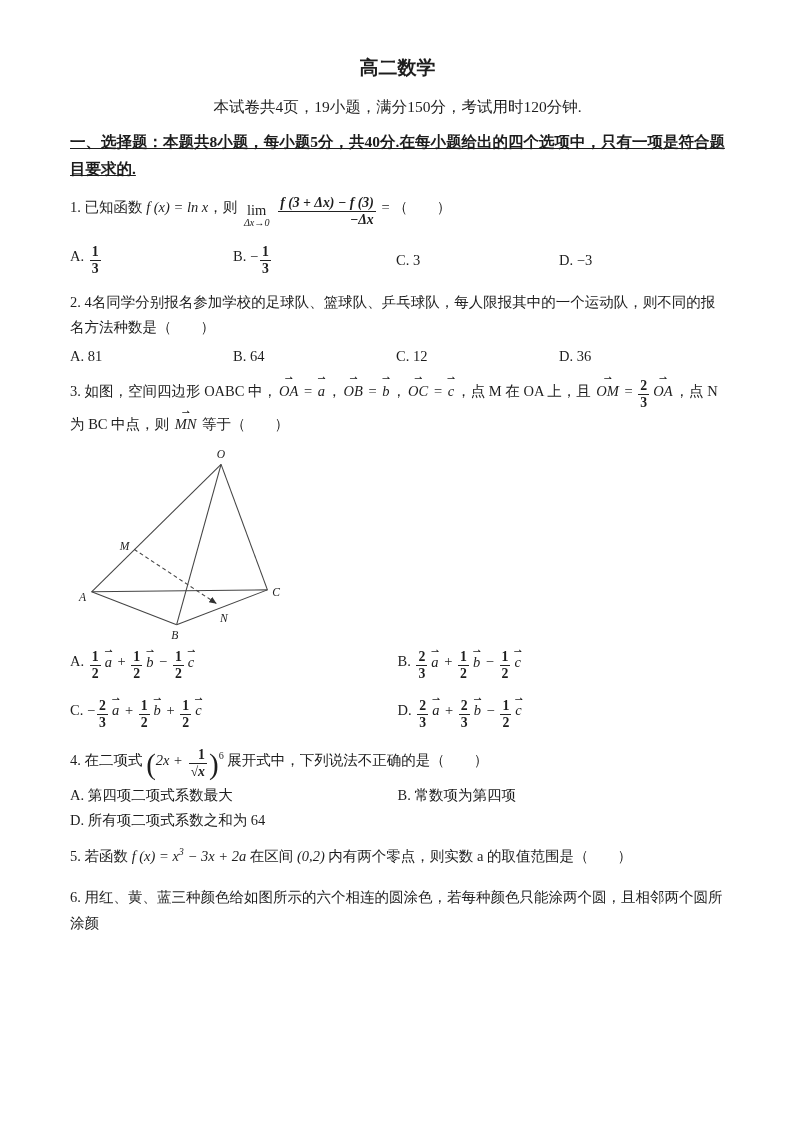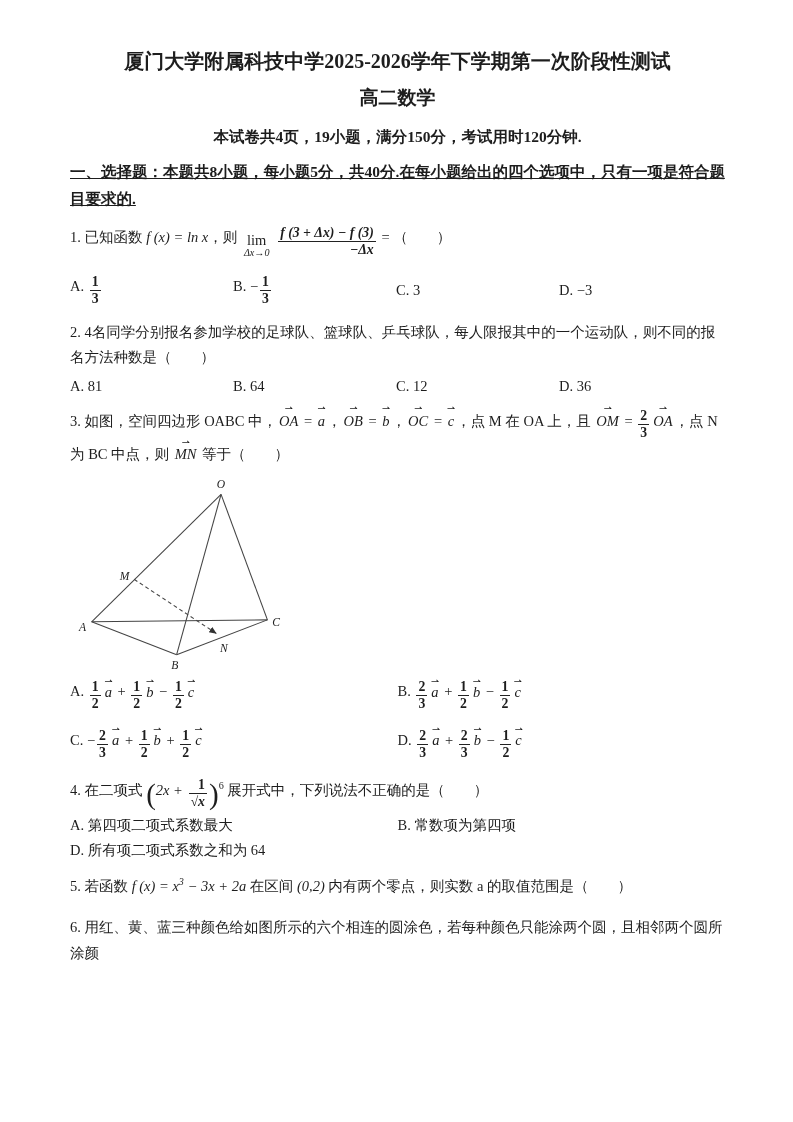--- a/index.html
+++ b/index.html
@@ -5,21 +5,21 @@
   * { margin:0; padding:0; box-sizing:border-box; }
   html,body { background:#ffffff; }
   body {
     width:793px; height:1122px; overflow:hidden;
     font-family:"Liberation Serif","DejaVu Serif",serif;
     color:#1d1d1d;
   }
   .page { padding:46px 68px 0 70px; }
   .title   { font-size:20px; font-weight:bold; text-align:center; line-height:1.5; }
   .subtitle{ font-size:19px; font-weight:bold; text-align:center; margin-top:9px; }
-  .info    { font-size:15.5px; font-weight:bold; text-align:center; margin-top:16px; }
+  .info    { font-size:15.5px; font-weight:normal; text-align:center; margin-top:16px; }
   .section { font-size:15.5px; font-weight:bold; margin-top:10px; line-height:1.75;text-decoration:underline; }
   .q { font-size:14.5px; margin-top:13px; line-height:1.75; }
   .opts4 { display:flex; margin-top:7px; font-size:14.5px; align-items:center; }
   .opts4 > .opt { width:163px; }
   .opts2 { display:flex; font-size:14.5px; align-items:center; margin-top:6px; }
   .opts2 > .opt { width:328px; }
   .gap { margin-top:16px; }
   .math { font-style:italic; }
   sup { font-size:0.7em; }
   .frac { display:inline-block; text-align:right; vertical-align:-0.8em; margin:0 2px; line-height:1.15;font-weight:bold; }
@@ -36,21 +36,20 @@
   }
   .bp { font-size:200%; font-weight:400; vertical-align:-0.32em; line-height:0; font-style:normal; }
   .fig { display:block; margin:8px 0 2px 8px; width:205px; height:198px; }
   .fig text { font-size:12px; font-style:italic; fill:#222; font-family:"Liberation Serif",serif; }
 </style>
 </head>
 <body>
 
 <div class="page">
 
-  <div class="title">厦门大学附属科技中学2025-2026学年下学期第一次阶段性测试</div>
   <div class="subtitle">高二数学</div>
   <div class="info">本试卷共4页，19小题，满分150分，考试用时120分钟.</div>
   <div class="section">一、选择题：本题共8小题，每小题5分，共40分.在每小题给出的四个选项中，只有一项是符合题目要求的.</div>
 
   <div class="q">
     <span>1. 已知函数</span>
     <span class="math">f (x) = ln x</span><span>，则</span>
     <span class="lim"><span class="w">lim</span><span class="s math">Δx→0</span></span>
     <span class="frac"><span class="n math">f (3 + Δx) − f (3)</span><span class="d math">−Δx</span></span>
     <span>=</span>

